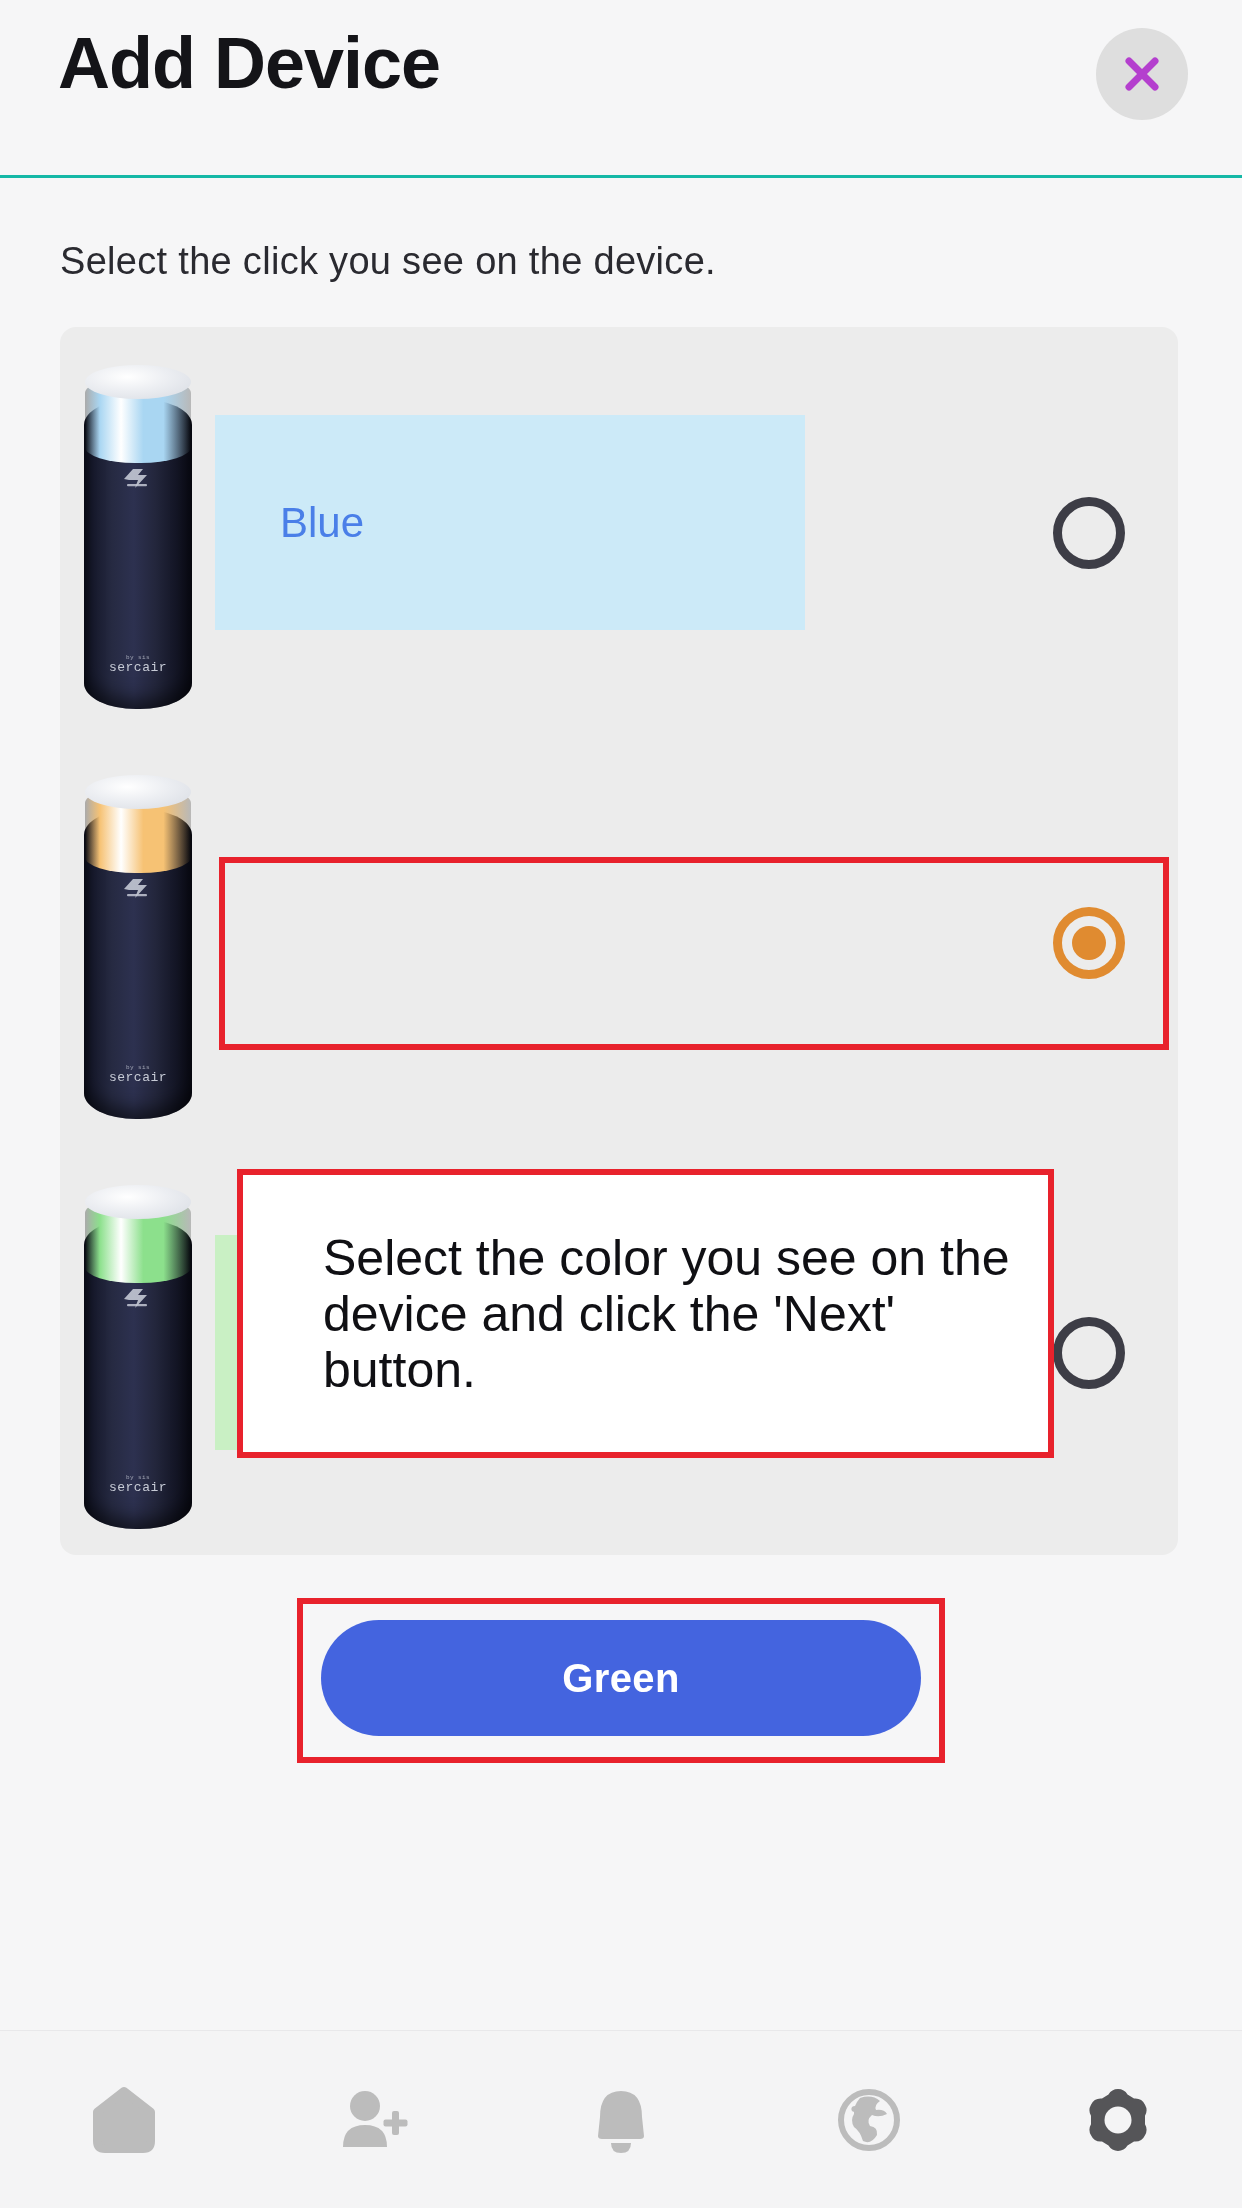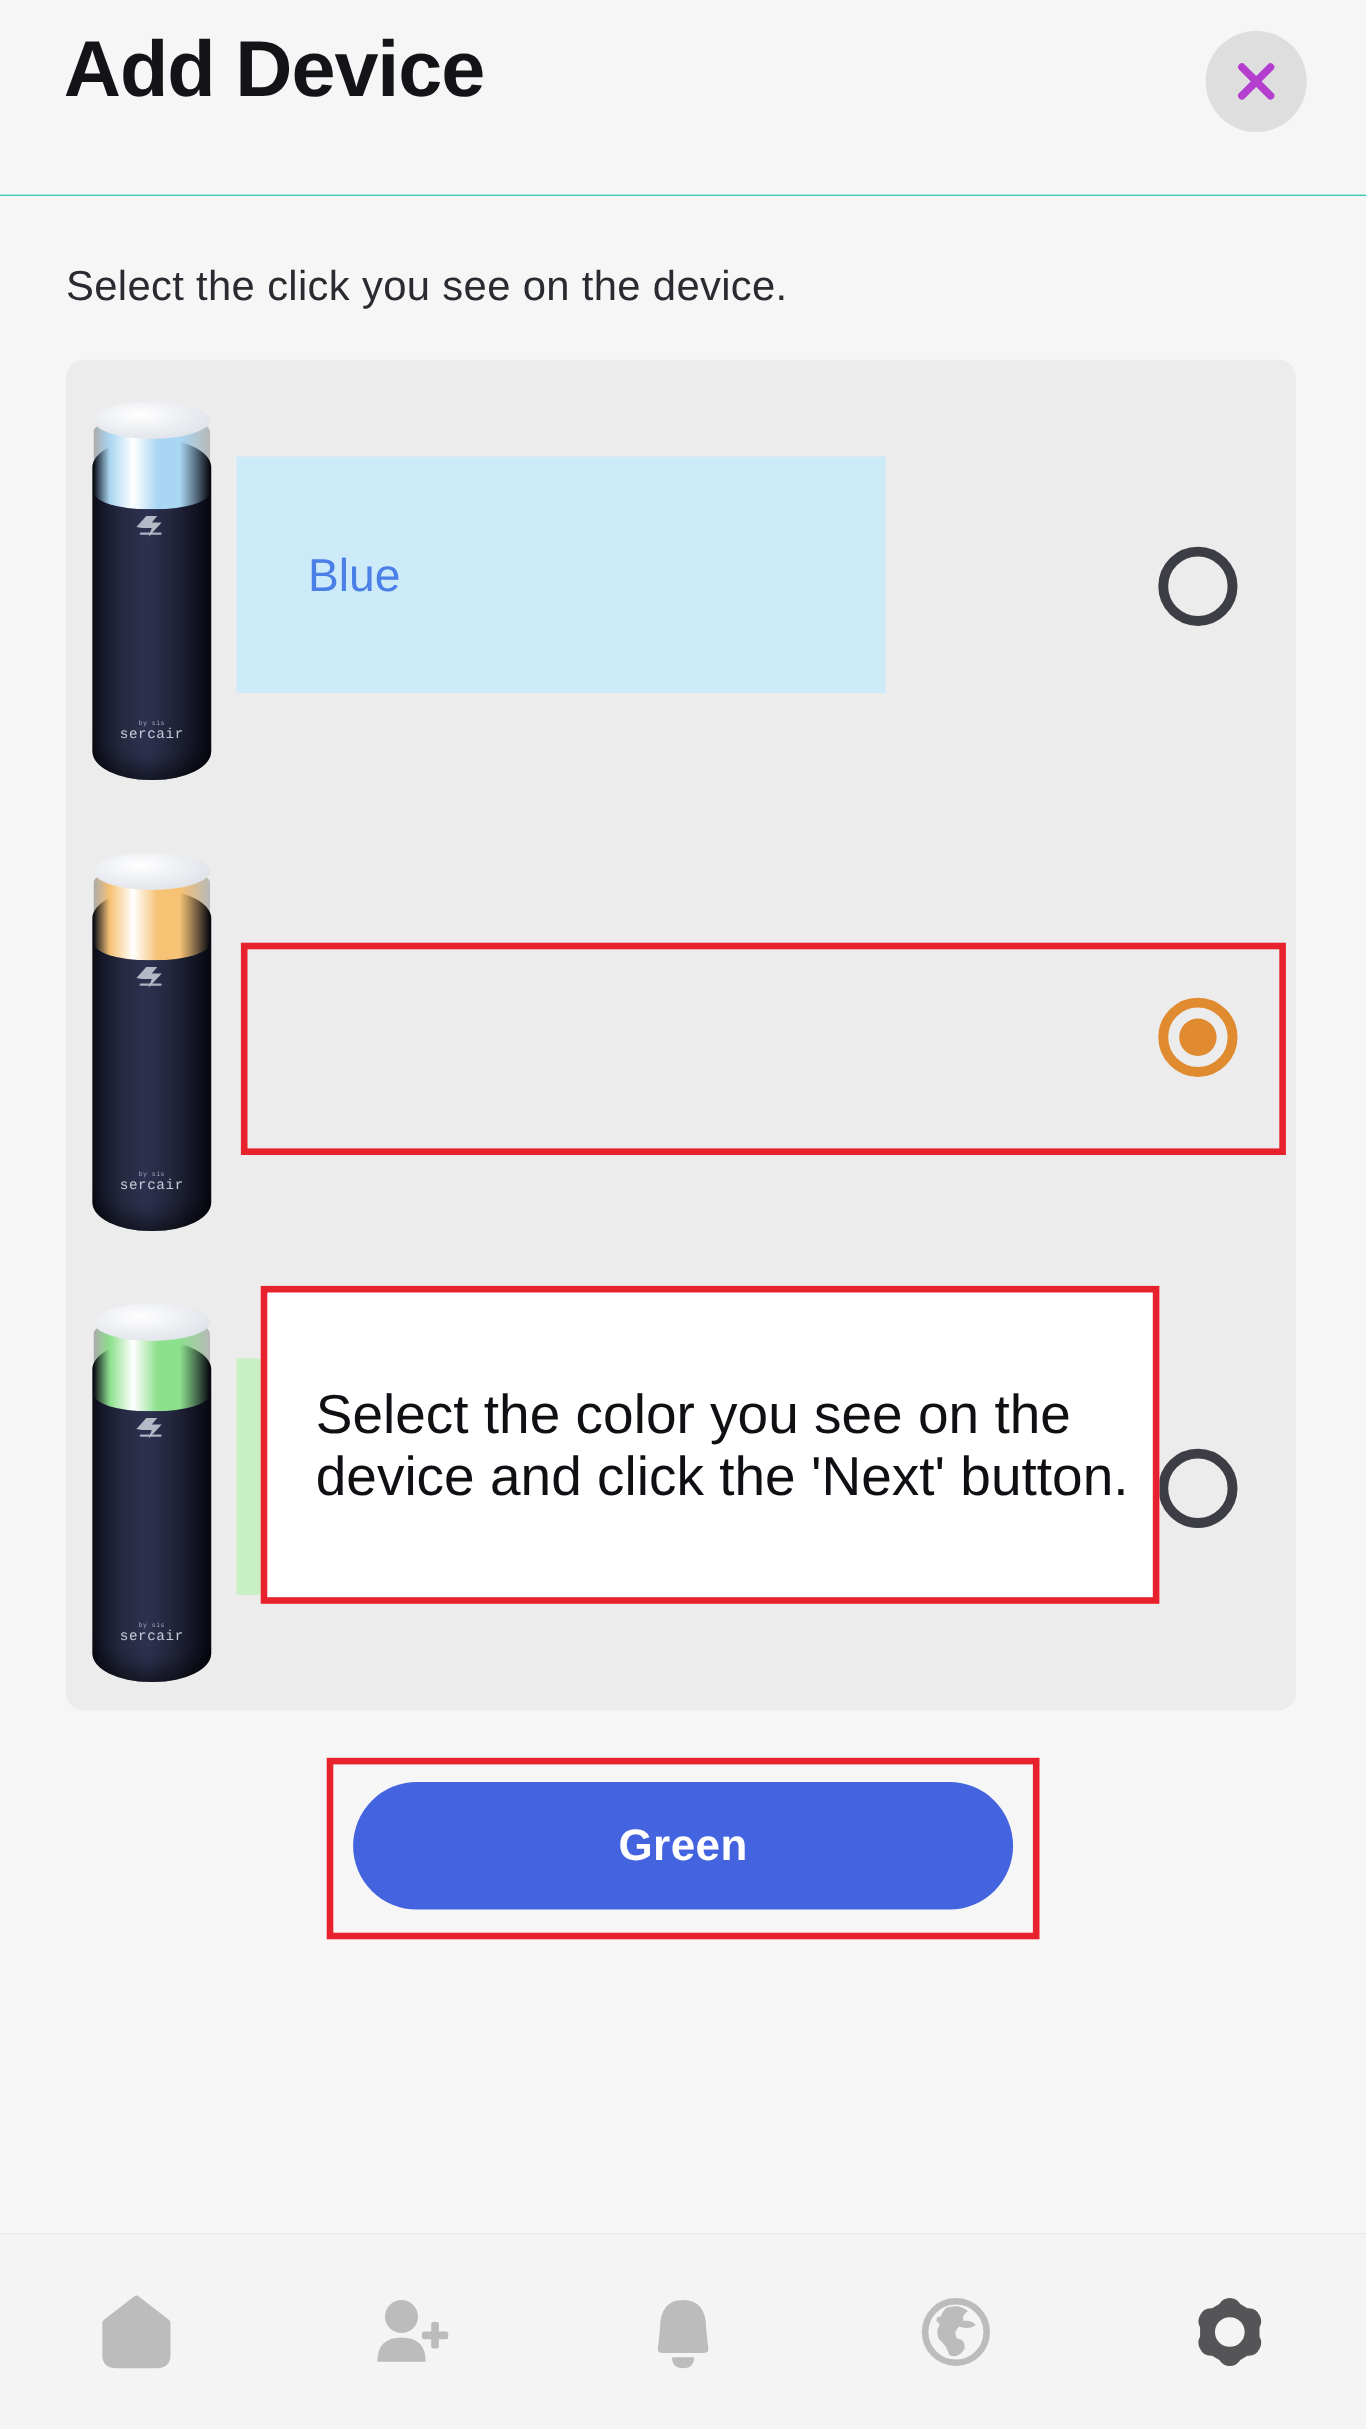--- a/index.html
+++ b/index.html
@@ -19,21 +19,21 @@
     background: #f6f6f7;
   }
 
   
   .header {
     position: absolute;
     top: 0; left: 0;
     width: 1242px;
     height: 178px;
     background: #f6f6f7;
-    border-bottom: 1px solid #14b8a6;
+    border-bottom: 3px solid #14b8a6;
   }
   .page-title {
     position: absolute;
     left: 58px;
     top: 22px;
     font-size: 72px;
     font-weight: bold;
     letter-spacing: -1px;
     color: #141418;
     font-family: "Liberation Sans", sans-serif;
@@ -244,20 +244,21 @@
     z-index: 50;
     display: flex;
     align-items: center;
   }
   .tooltip-text {
     font-size: 50px;
     line-height: 1.12;
     color: #101014;
     padding: 0 0 0 44px;
     font-family: "Liberation Sans", sans-serif;
+    margin-left: 36px;
   }
 
   
   .bottom-nav {
     position: absolute;
     left: 0;
     bottom: 0;
     width: 1242px;
     height: 178px;
     background: #f4f4f5;

